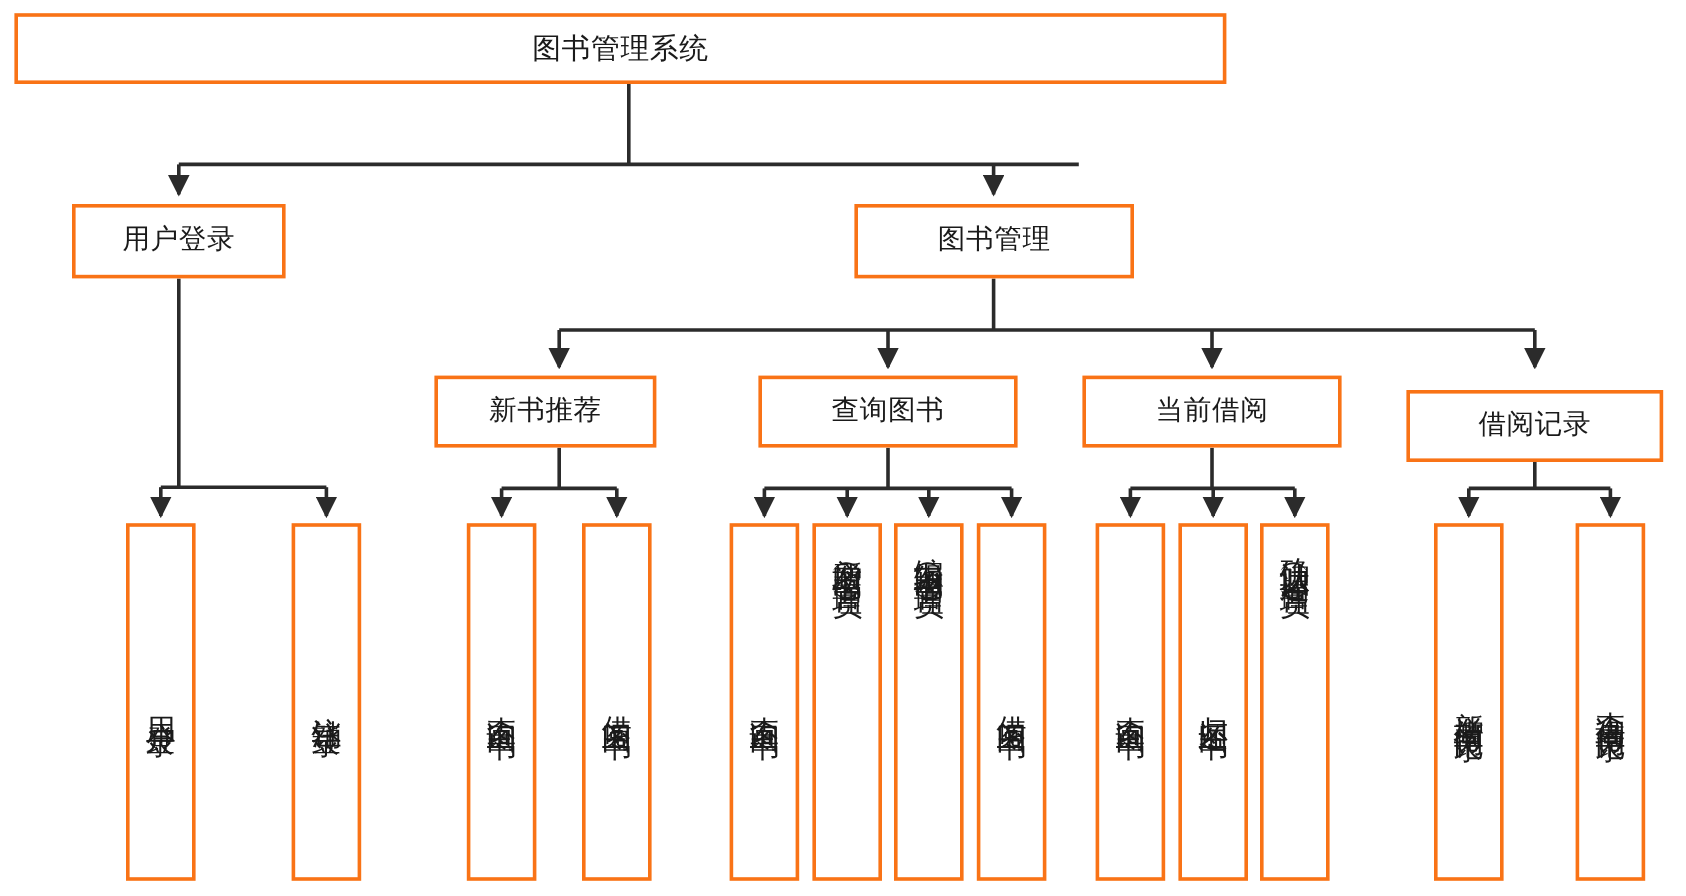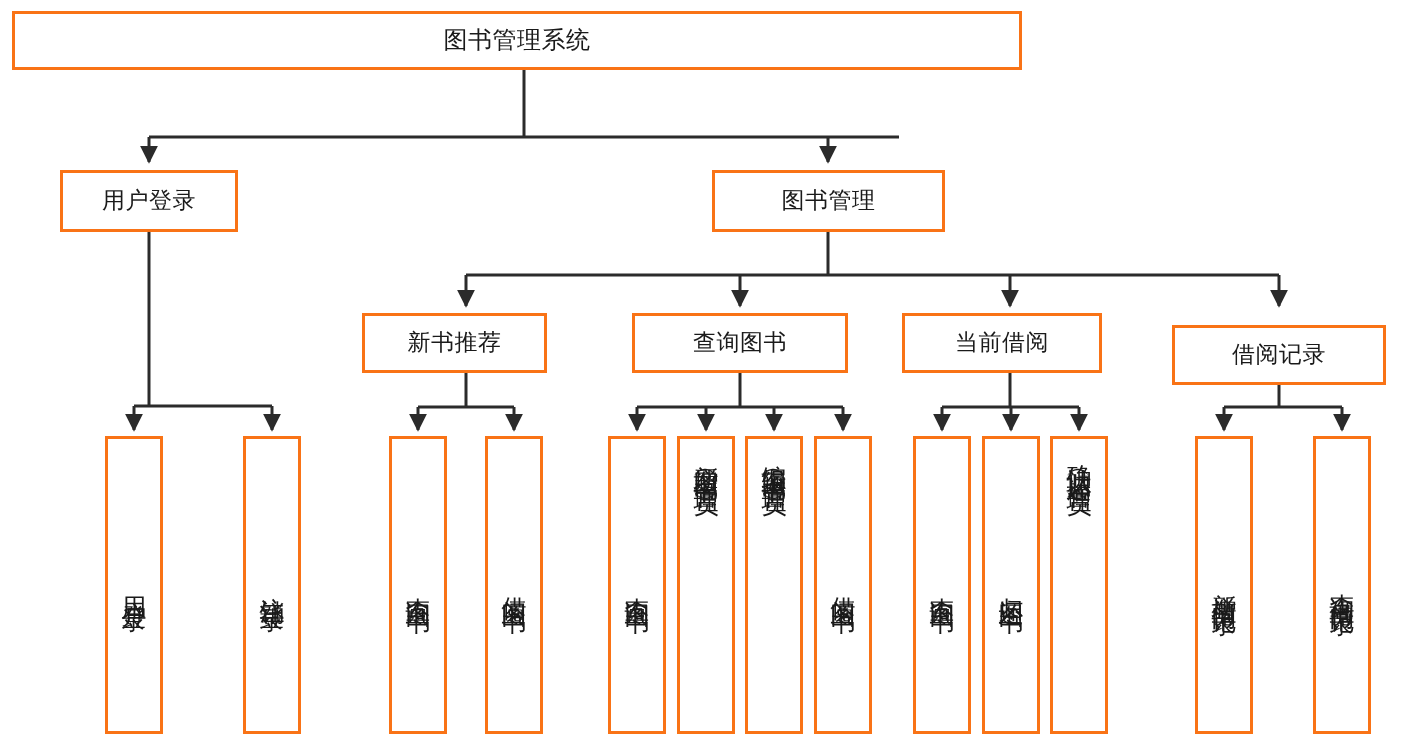--- a/index.html
+++ b/index.html
@@ -147,21 +147,21 @@
   </div>
 
   <div class="node horiz" style="left:362px; top:313px; width:185px; height:60px;">
     <span class="node-label">新书推荐</span>
   </div>
 
   <div class="node horiz" style="left:632px; top:313px; width:216px; height:60px;">
     <span class="node-label">查询图书</span>
   </div>
 
-  <div class="node horiz" style="left:902px; top:313px; width:200px; height:60px;">
+  <div class="node horiz" style="left:902px; top:313px; width:216px; height:60px;">
     <span class="node-label">当前借阅</span>
   </div>
 
   <div class="node horiz" style="left:1172px; top:313px; width:214px; height:60px;margin-top:12px;">
     <span class="node-label">借阅记录</span>
   </div>
 
   <div class="node vert centered" style="left:105px; top:436px; width:58px; height:298px;">
     <span class="node-label">用户登录</span>
   </div>

